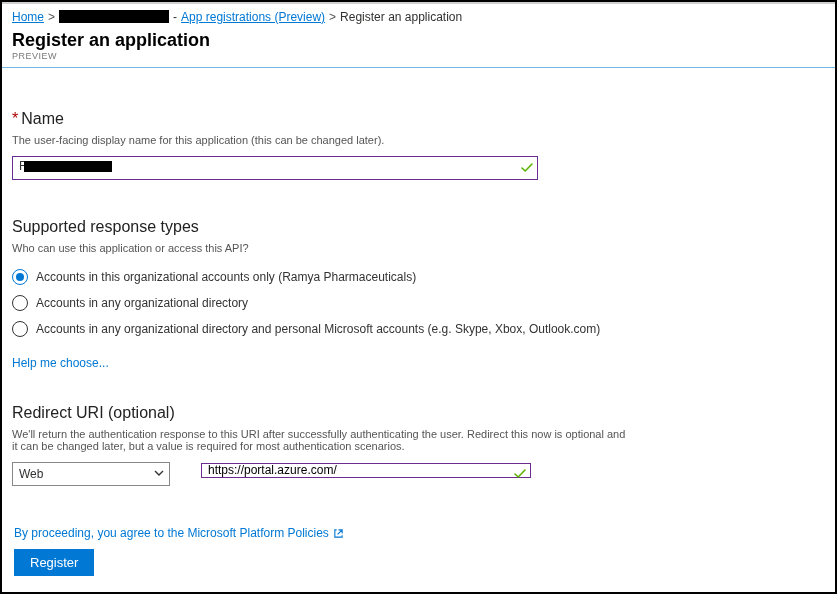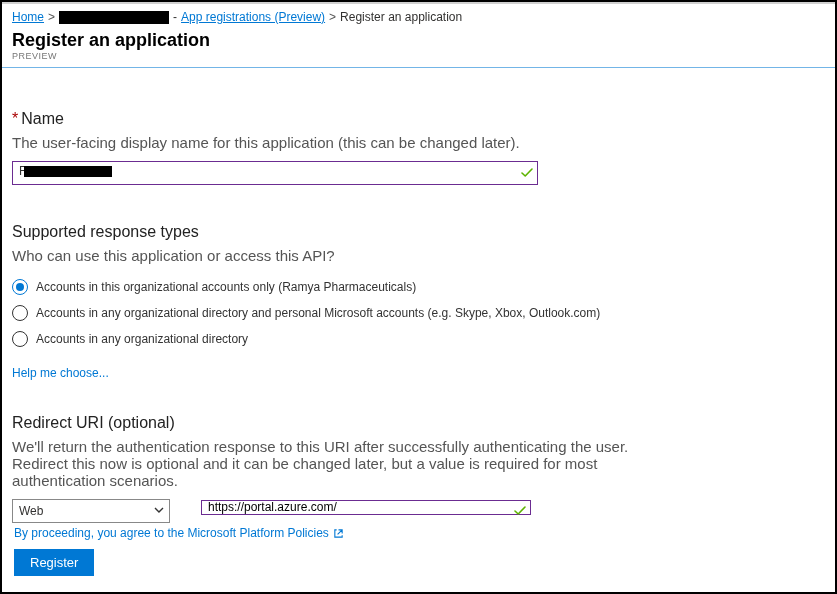--- a/index.html
+++ b/index.html
@@ -12,36 +12,36 @@
       height: 594px;
       border: 2px solid #000;
       overflow: hidden;
       position: relative;
     }
     .breadcrumb {
       padding: 6px 10px 4px 10px;
       font-size: 12px;
       border-top: 2px solid #d0d0d0;
       display: flex;
-      align-items: flex-end;
+      align-items: flex-start;
       gap: 4px;
     }
     .breadcrumb a { color: #0078d4; text-decoration: underline; cursor: pointer; }
     .breadcrumb .sep { color: #555; }
     .redacted { display: inline-block; width: 110px; height: 13px; background: #000; vertical-align: middle; }
     .pagehead {
       padding: 2px 10px 6px 10px;
     }
     .pagehead h1 { font-size: 18px; font-weight: 600; color: #000; }
     .pagehead .preview { font-size: 9px; color: #777; letter-spacing: 0.5px; }
     .rule { height: 1px; background: #0078d4; opacity: 0.55; margin-bottom: 2px; }
     .content { padding: 40px 10px 0 10px; }
     .section-title { font-size: 16px; font-weight: 400; color: #222; margin-bottom: 6px; }
     .req-star { color: #a80000; margin-right: 3px; }
-    .desc { font-size: 15px; color: #555; margin-bottom: 10px; }
+    .desc { font-size: 11px; color: #555; margin-bottom: 10px; }
     .name-input-wrap { position: relative; width: 526px; }
     .name-input {
       width: 100%;
       height: 24px;
       border: 1px solid #6b2c91;
       padding: 2px 22px 2px 6px;
       font-size: 12px;
       outline: none;
     }
     .name-input .redacted-val { display:inline-block; width:88px; height:11px; background:#000; vertical-align:middle; margin-left:-2px;}
@@ -134,25 +134,25 @@
   <div class="section-title">Supported response types</div>
   <div class="desc">Who can use this application or access this API?</div>
 
   <div class="radio-group">
     <div class="radio-row">
       <span class="radio checked"></span>
       <span>Accounts in this organizational accounts only (Ramya Pharmaceuticals)</span>
     </div>
     <div class="radio-row">
       <span class="radio"></span>
-      <span>Accounts in any organizational directory and personal Microsoft accounts (e.g. Skype, Xbox, Outlook.com)</span>
+      <span>Accounts in any organizational directory</span>
     </div>
     <div class="radio-row">
       <span class="radio"></span>
-      <span>Accounts in any organizational directory</span>
+      <span>Accounts in any organizational directory and personal Microsoft accounts (e.g. Skype, Xbox, Outlook.com)</span>
     </div>
   </div>
 
   <span class="helplink">Help me choose...</span>
 
   <div class="spacer-md"></div>
 
   <div class="section-title">Redirect URI (optional)</div>
   <div class="desc" style="max-width:620px">We'll return the authentication response to this URI after successfully authenticating the user. Redirect this now is optional and it can be changed later, but a value is required for most authentication scenarios.</div>
 

